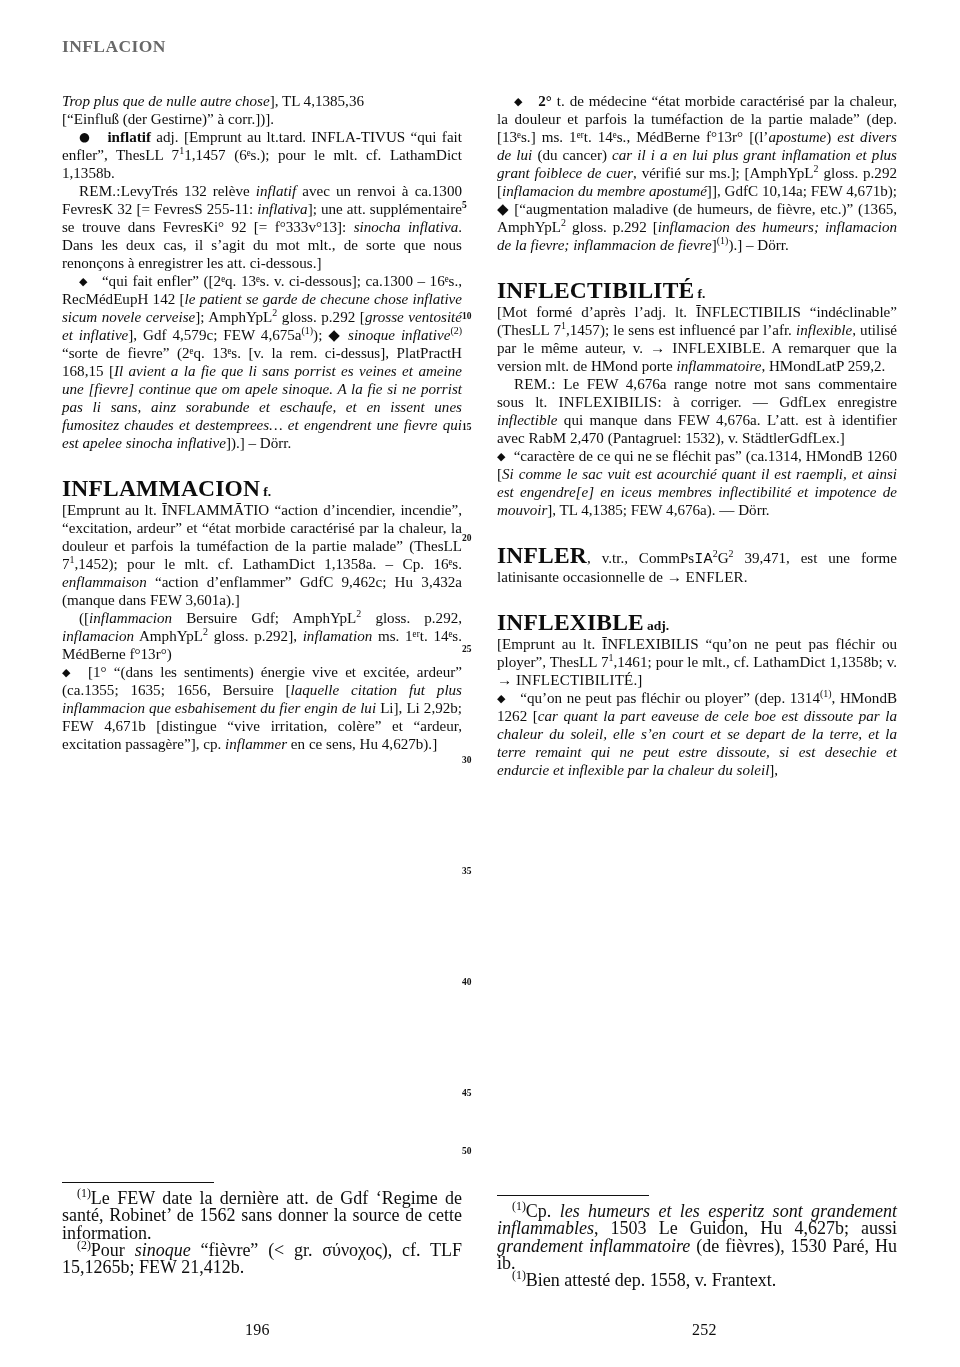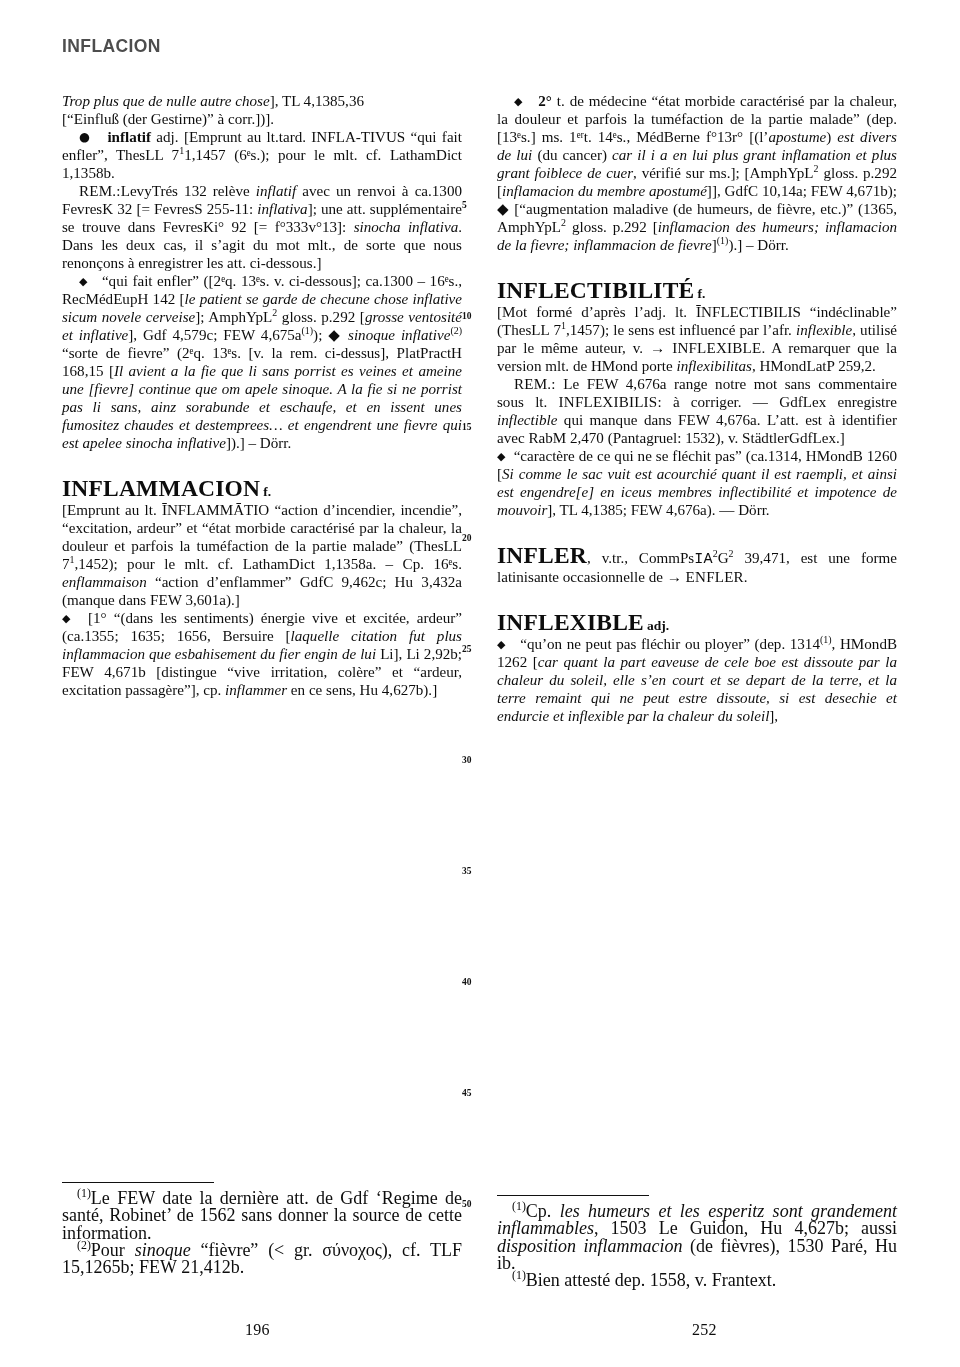--- a/index.html
+++ b/index.html
@@ -20,25 +20,25 @@
   .page {
     position: absolute;
     inset: 0;
   }
 
   
   .running-head {
     position: absolute;
     left: 62px;
     top: 36px;
-    font-family: Liberation Sans, sans-serif;
+    font-family: Liberation Serif, serif;
     font-weight: bold;
     font-size: 17.5px;
     letter-spacing: 0.4px;
-    color: #1d4ed8;
+    color: #ef4444;
   }
 
   
   .col {
     position: absolute;
     top: 92px;
     width: 400px;
     font-size: 15.1px;
     line-height: 18.0px;
     text-align: justify;
@@ -166,71 +166,73 @@
   <div class="linenums">
     <span style="top:108px">5</span>
     <span style="top:219px">10</span>
     <span style="top:330px">15</span>
     <span style="top:441px">20</span>
     <span style="top:552px">25</span>
     <span style="top:663px">30</span>
     <span style="top:774px">35</span>
     <span style="top:885px">40</span>
     <span style="top:996px">45</span>
-    <span style="top:1107px">50</span>
+    <span style="top:1054px">50</span>
   </div>
 
   <div class="col col-left">
 
     <p class="p-flush"><i>Trop plus que de nulle autre chose</i><span>], TL 4,1385,36</span><br><span>[“Einfluß (der Gestirne)” à corr.])].</span></p>
 
     <p class="p-indent"><span class="mk mk-circle">●</span>&nbsp;&nbsp; <span class="b">inflatif</span> <span>adj.</span> <span>[Emprunt au lt.tard. INFLA-TIVUS “qui fait enfler”, ThesLL 7</span><sup>1</sup><span>1,1457 (6ᵉs.); pour le mlt. cf. LathamDict 1,1358b.</span></p>
 
     <p class="p-indent"><span class="sc">REM.:</span><span>LevyTrés 132 relève </span><i>inflatif</i><span> avec un renvoi à ca.1300 FevresK 32 [= FevresS 255-11: </span><i>inflativa</i><span>]; une att. supplémentaire se trouve dans FevresKi° 92 [= f°333v°13]: </span><i>sinocha inflativa</i><span>. Dans les deux cas, il s’agit du mot mlt., de sorte que nous renonçons à enregistrer les att. ci-dessous.]</span></p>
 
     <p class="p-indent"><span class="mk mk-diamond">◆</span>&nbsp;&nbsp; <span>“qui fait enfler”</span> <span>([2ᵉq. 13ᵉs. v. ci-dessous]; ca.1300 – 16ᵉs., RecMédEupH 142 [</span><i>le patient se garde de checune chose inflative sicum novele cerveise</i><span>]; AmphYpL</span><sup>2</sup><span> gloss. p.292 [</span><i>grosse ventosité et inflative</i><span>], Gdf 4,579c; FEW 4,675a</span><sup>(1)</sup><span>);  ◆ </span><i>sinoque inflative</i><sup>(2)</sup><span> “sorte de fievre” (2ᵉq. 13ᵉs. [v. la rem. ci-dessus], PlatPractH 168,15 [</span><i>Il avient a la fie que li sans porrist es veines et ameine une [fievre] continue que om apele sinoque. A la fie si ne porrist pas li sans, ainz sorabunde et eschaufe, et en issent unes fumositez chaudes et destemprees… et engendrent une fievre qui est apelee sinocha inflative</i><span>]).] – Dörr.</span></p>
 
     <div class="headword-block">
       <p class="p-flush"><span class="headword">INFLAMMACION</span><span class="headword-pos">f.</span></p>
       <p class="p-flush"><span>[Emprunt au lt. ĪNFLAMMĀTIO “action d’incendier, incendie”, “excitation, ardeur” et “état morbide caractérisé par la chaleur, la douleur et parfois la tuméfaction de la partie malade” (ThesLL 7</span><sup>1</sup><span>,1452); pour le mlt. cf. LathamDict 1,1358a. – Cp. 16ᵉs. </span><i>enflammaison</i><span> “action d’enflammer” GdfC 9,462c; Hu 3,432a (manque dans FEW 3,601a).]</span></p>
+      <p class="p-indent"><span>([</span><i>inflammacion</i><span> Bersuire Gdf; AmphYpL</span><sup>2</sup><span> gloss. p.292, </span><i>inflamacion</i><span> AmphYpL</span><sup>2</sup><span> gloss. p.292], </span><i>inflamation</i><span> ms. 1ᵉʳt. 14ᵉs. MédBerne f°13r°)</span></p>
       <p class="p-flush"><span class="mk mk-diamond">◆</span>&nbsp; <span>[1° “(dans les sentiments) énergie vive et excitée, ardeur” (ca.1355; 1635; 1656, Bersuire [</span><i>laquelle citation fut plus inflammacion que esbahisement du fier engin de lui</i><span> Li], Li 2,92b; FEW 4,671b [distingue “vive irritation, colère” et “ardeur, excitation passagère”], cp. </span><i>inflammer</i><span> en ce sens, Hu 4,627b).]</span></p>
     </div>
 
   </div>
 
   <div class="footnotes left">
     <div class="fn-rule"></div>
     <p class="fn"><sup>(1)</sup><span>Le FEW date la dernière att. de Gdf ‘Regime de santé, Robinet’ de 1562 sans donner la source de cette information.</span></p>
     <p class="fn"><sup>(2)</sup><span>Pour </span><i>sinoque</i><span> “fièvre” (&lt; gr. σύνοχος), cf. TLF 15,1265b; FEW 21,412b.</span></p>
   </div>
 
   <div class="col col-right">
 
     <p class="p-indent"><span class="mk mk-diamond">◆</span>&nbsp;&nbsp; <span class="b">2°</span><span> t. de médecine “état morbide caractérisé par la chaleur, la douleur et parfois la tuméfaction de la partie malade” (dep. [13ᵉs.] ms. 1ᵉʳt. 14ᵉs., MédBerne f°13r° [(l’</span><i>apostume</i><span>) </span><i>est divers de lui</i><span> (du cancer) </span><i>car il i a en lui plus grant inflamation et plus grant foiblece de cuer</i><span>, vérifié sur ms.]; [AmphYpL</span><sup>2</sup><span> gloss. p.292 [</span><i>inflamacion du membre apostumé</i><span>]], GdfC 10,14a; FEW 4,671b); ◆ [“augmentation maladive (de humeurs, de fièvre, etc.)” (1365, AmphYpL</span><sup>2</sup><span> gloss. p.292 [</span><i>inflamacion des humeurs; inflamacion de la fievre; inflammacion de fievre</i><span>]</span><sup>(1)</sup><span>).] – Dörr.</span></p>
 
     <div class="headword-block">
       <p class="p-flush"><span class="headword">INFLECTIBILITÉ</span><span class="headword-pos">f.</span></p>
-      <p class="p-flush"><span>[Mot formé d’après l’adj. lt. ĪNFLECTIBILIS “indéclinable” (ThesLL 7</span><sup>1</sup><span>,1457); le sens est influencé par l’afr. </span><i>inflexible</i><span>, utilisé par le même auteur, v. → </span><span class="sc">INFLEXIBLE</span><span>. A remarquer que la version mlt. de HMond porte </span><i>inflexibilitas</i><span>, HMondLatP 259,2.</span></p>
+      <p class="p-flush"><span>[Mot formé d’après l’adj. lt. ĪNFLECTIBILIS “indéclinable” (ThesLL 7</span><sup>1</sup><span>,1457); le sens est influencé par l’afr. </span><i>inflexible</i><span>, utilisé par le même auteur, v. → </span><span class="sc">INFLEXIBLE</span><span>. A remarquer que la version mlt. de HMond porte </span><i>inflammatoire</i><span>, HMondLatP 259,2.</span></p>
       <p class="p-indent"><span class="sc">REM.:</span><span> Le FEW 4,676a range notre mot sans commentaire sous lt. </span><span class="sc">INFLEXIBILIS</span><span>: à corriger. — GdfLex enregistre </span><i>inflectible</i><span> qui manque dans FEW 4,676a. L’att. est à identifier avec RabM 2,470 (Pantagruel: 1532), v. StädtlerGdfLex.]</span></p>
       <p class="p-flush"><span class="mk mk-diamond">◆</span>&nbsp; <span>“caractère de ce qui ne se fléchit pas”</span><span> (ca.1314, HMondB 1260 [</span><i>Si comme le sac vuit est acourchié quant il est raempli, et ainsi est engendre[e] en iceus membres inflectibilité et impotence de mouvoir</i><span>], TL 4,1385; FEW 4,676a). — Dörr.</span></p>
     </div>
 
     <div class="headword-block">
       <p class="p-flush"><span class="headword">INFLER</span><span class="headword-inline-rest"><span>, v.tr., CommPs</span><span class="scsm">IA</span><sup>2</sup><span>G</span><sup>2</sup><span> 39,471, est une forme latinisante occasionnelle de → </span><span class="sc">ENFLER</span><span>.</span></span></p>
     </div>
 
     <div class="headword-block">
       <p class="p-flush"><span class="headword">INFLEXIBLE</span><span class="headword-pos">adj.</span></p>
+      <p class="p-flush"><span>[Emprunt au lt. ĪNFLEXIBILIS “qu’on ne peut pas fléchir ou ployer”, ThesLL 7</span><sup>1</sup><span>,1461; pour le mlt., cf. LathamDict 1,1358b; v. → </span><span class="sc">INFLECTIBILITÉ</span><span>.]</span></p>
       <p class="p-flush"><span class="mk mk-diamond">◆</span>&nbsp;&nbsp; <span>“qu’on ne peut pas fléchir ou ployer”</span><span> (dep. 1314</span><sup>(1)</sup><span>, HMondB 1262 [</span><i>car quant la part eaveuse de cele boe est dissoute par la chaleur du soleil, elle s’en court et se depart de la terre, et la terre remaint qui ne peut estre dissoute, si est desechie et endurcie et inflexible par la chaleur du soleil</i><span>],</span></p>
     </div>
 
   </div>
 
   <div class="footnotes right">
     <div class="fn-rule"></div>
-    <p class="fn"><sup>(1)</sup><span>Cp. </span><i>les humeurs et les esperitz sont grandement inflammables</i><span>, 1503 Le Guidon, Hu 4,627b; aussi </span><i>disposition inflammacion</i><span> (de fièvres), 1530 Paré, Hu ib.</span></p>
+    <p class="fn"><sup>(1)</sup><span>Cp. </span><i>les humeurs et les esperitz sont grandement inflammables</i><span>, 1503 Le Guidon, Hu 4,627b; aussi </span><i>grandement inflammatoire</i><span> (de fièvres), 1530 Paré, Hu ib.</span></p>
     <p class="fn"><sup>(1)</sup><span>Bien attesté dep. 1558, v. Frantext.</span></p>
   </div>
 
   <div class="folio folio-left">196</div>
   <div class="folio folio-right">252</div>
 
 </div>
 
 </body></html>

